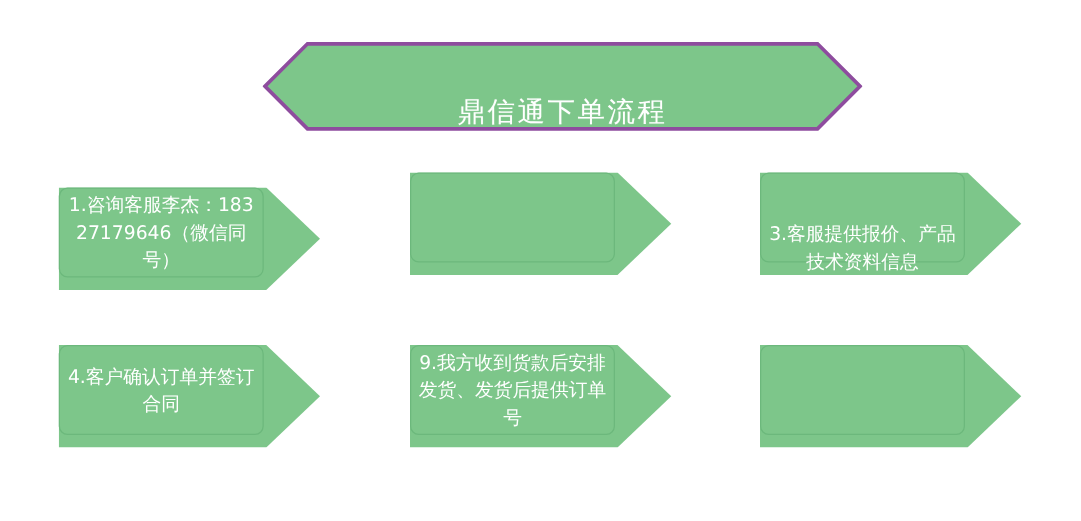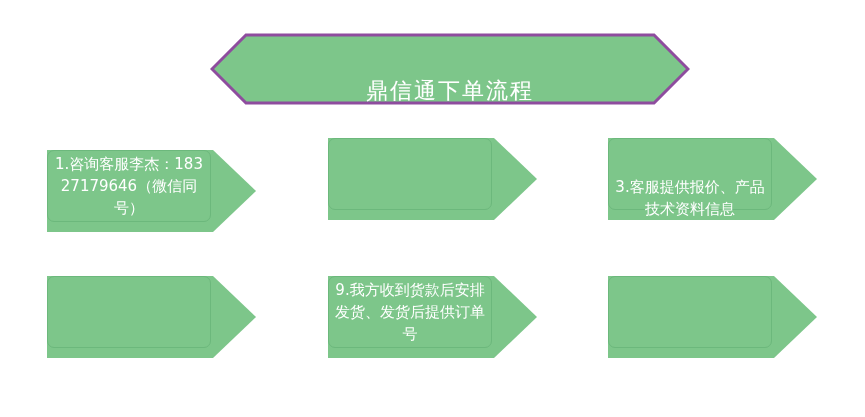--- a/index.html
+++ b/index.html
@@ -112,20 +112,21 @@
   </svg>
   <div class="plate" style="left:0px; top:0px; width:164px; height:72px;"></div>
   <div class="plate-text" style="left:0px; top:0px; width:164px; height:72px;margin-top:24px;">3.客服提供报价、产品技术资料信息</div>
 </div>
 
 <div class="step" id="step-4" style="left:47px; top:276px; width:210px; height:82px;">
   <svg class="arrow" width="210" height="82" viewBox="0 0 210 82" preserveAspectRatio="none">
     <polygon points="0,0 166,0 209,41 166,82 0,82" fill="#7DC68A"></polygon>
   </svg>
   <div class="plate" style="left:0px; top:0px; width:164px; height:72px;"></div>
+  <div class="plate-text" style="left:0px; top:0px; width:164px; height:72px;">4.客户确认订单并签订合同</div>
 </div>
 
 <div class="step" id="step-5" style="left:328px; top:276px; width:210px; height:82px;">
   <svg class="arrow" width="210" height="82" viewBox="0 0 210 82" preserveAspectRatio="none">
     <polygon points="0,0 166,0 209,41 166,82 0,82" fill="#7DC68A"></polygon>
   </svg>
   <div class="plate" style="left:0px; top:0px; width:164px; height:72px;"></div>
   <div class="plate-text" style="left:0px; top:0px; width:164px; height:72px;">9.我方收到货款后安排发货、发货后提供订单号</div>
 </div>
 

